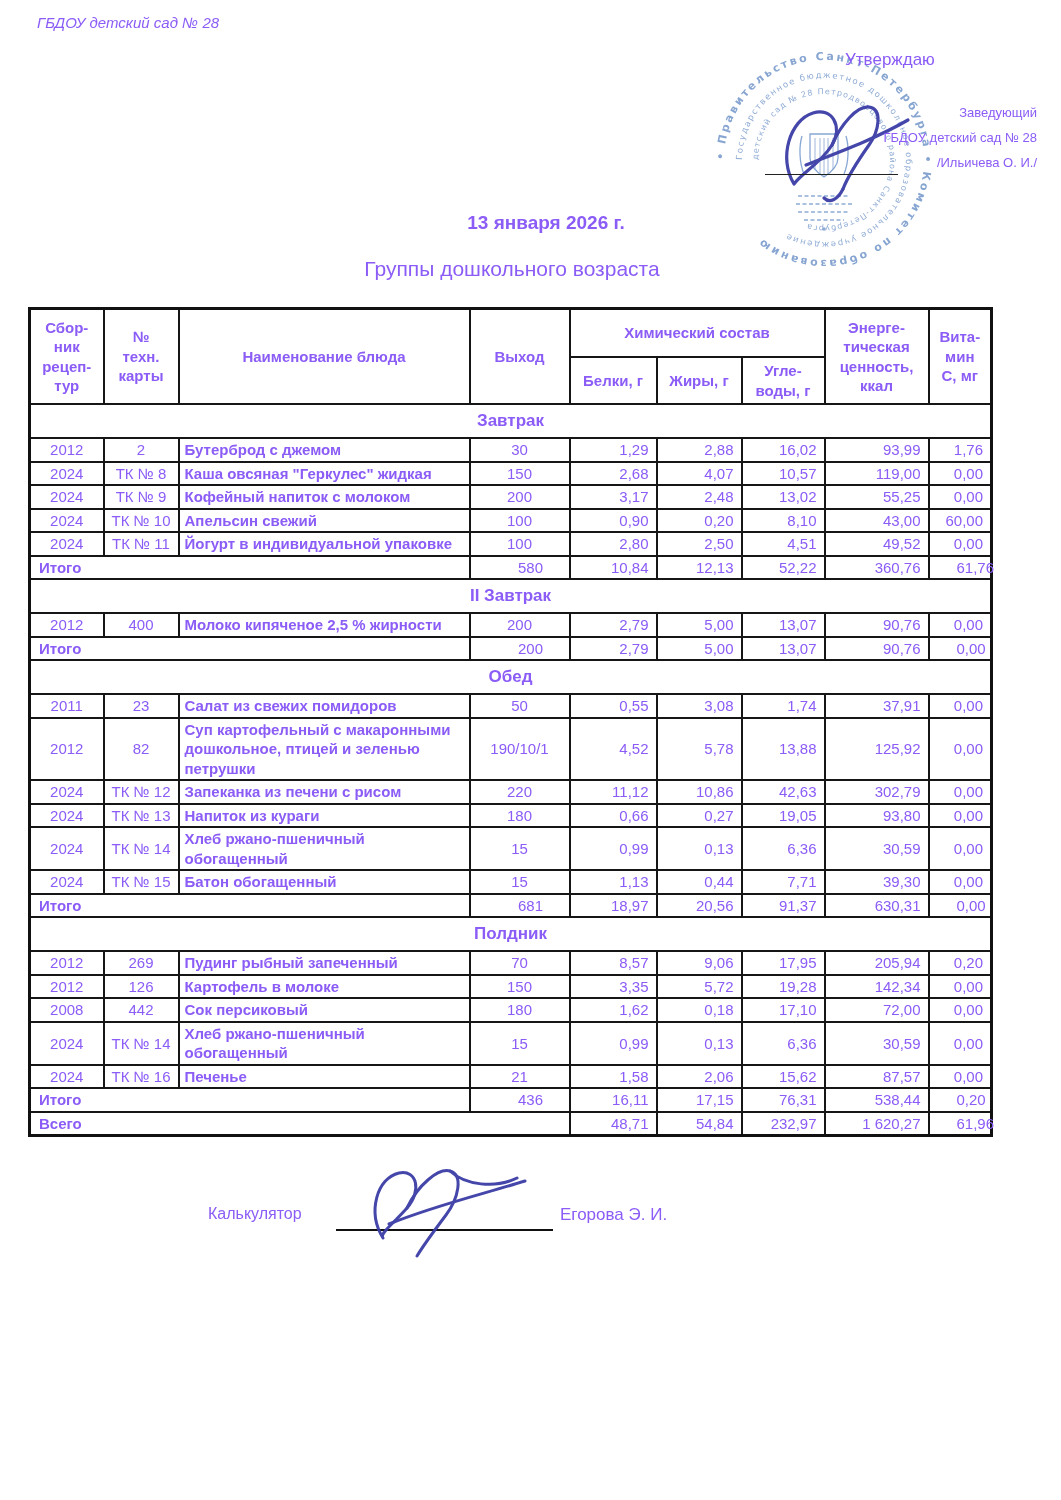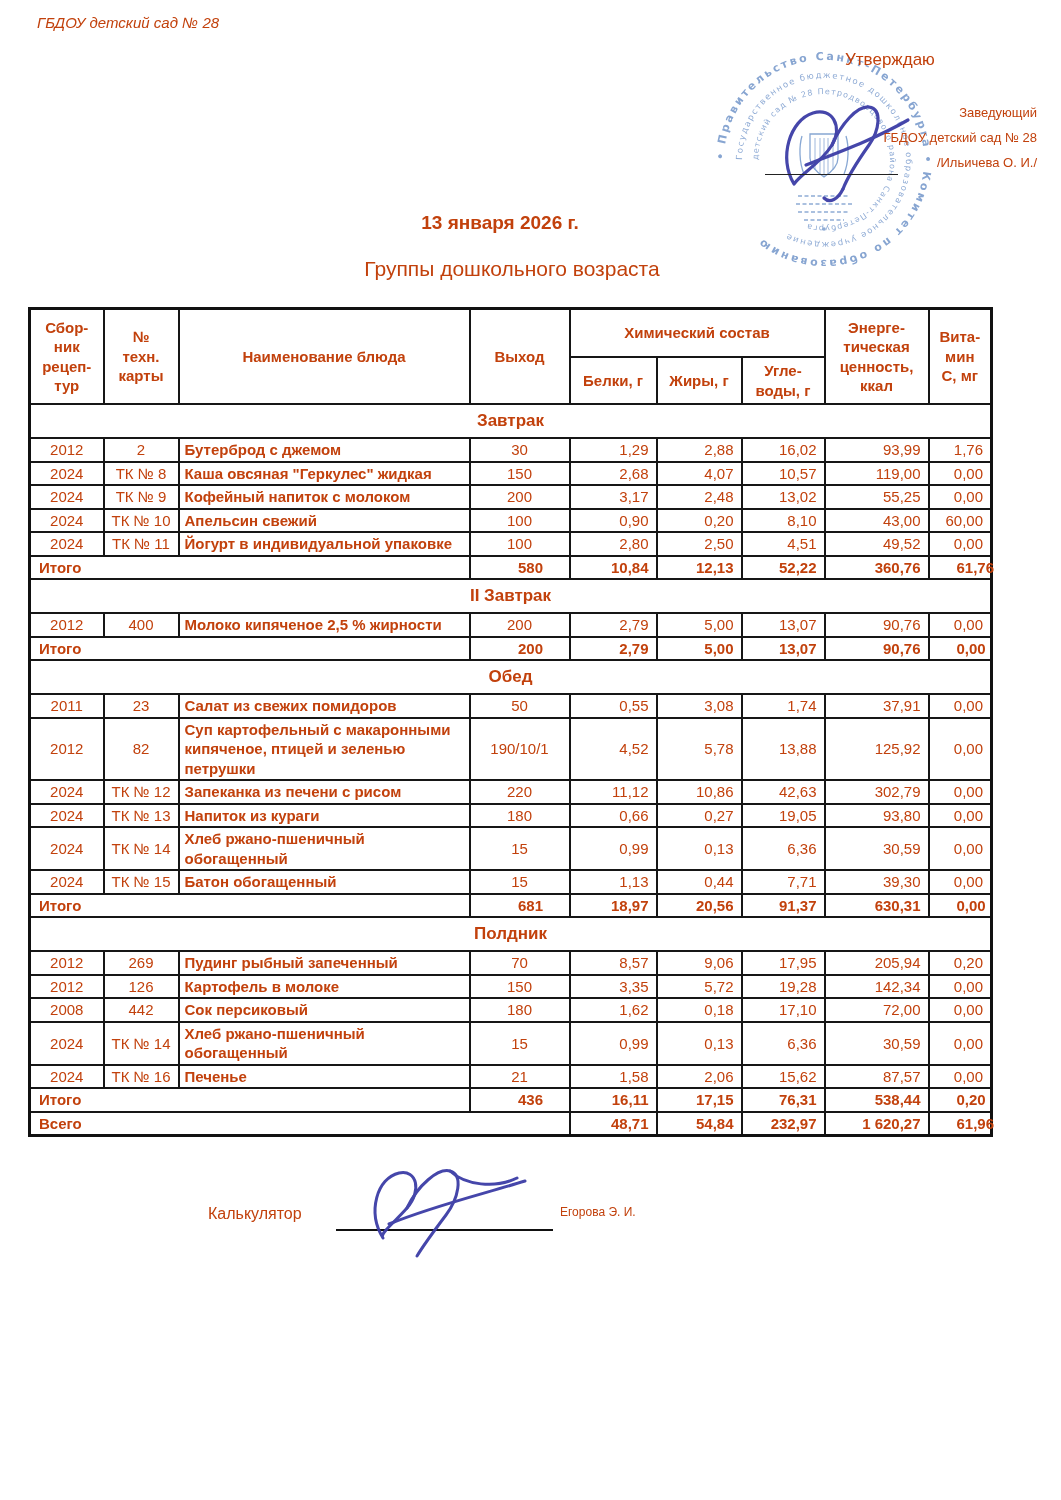--- a/index.html
+++ b/index.html
@@ -1,50 +1,50 @@
 <!DOCTYPE html>
 <html><head>
 <meta charset="utf-8">
 <style>
   html,body{margin:0;padding:0;background:#e8e8e8;}
   .page{position:relative;width:1061px;height:1500px;background:#ffffff;
-        font-family:"Liberation Sans",sans-serif;color:#c2410c;overflow:hidden;margin:0 auto;}
+        font-family:"Liberation Sans",sans-serif;color:#8b5cf6;overflow:hidden;margin:0 auto;}
 
   .org-top{position:absolute;left:37px;top:14px;font-size:15px;font-style:italic;}
 
   .approve-label{position:absolute;left:845px;top:50px;font-size:17px;font-weight:normal;}
   .appr-block{position:absolute;right:24px;top:100px;text-align:right;font-size:13px;line-height:25px;}
   .sign-line{position:absolute;left:765px;top:174px;width:133px;border-top:1.5px solid #222;}
 
   .stamp-wrap{position:absolute;left:710px;top:44px;width:228px;height:232px;}
   .st-outer{font-family:"DejaVu Sans",sans-serif;font-size:11px;font-weight:bold;letter-spacing:2.4px;fill:#7396ca;}
   .st-mid{font-family:"DejaVu Sans",sans-serif;font-size:8.5px;letter-spacing:1.5px;fill:#7c9dce;}
   .st-inner{font-family:"DejaVu Sans",sans-serif;font-size:8px;letter-spacing:1.1px;fill:#7c9dce;}
 
   .doc-title{position:absolute;left:0;top:172px;width:1014px;text-align:center;
              font-family:"Liberation Serif",serif;font-weight:bold;font-size:33px;letter-spacing:2px;}
-  .doc-date{position:absolute;left:0;top:212px;width:1000px;text-align:center;font-size:19px;font-weight:bold;}
+  .doc-date{position:absolute;left:0;top:212px;width:1000px;text-align:center;font-size:19px;font-weight:bold;padding-left:46px;}
   .doc-subtitle{position:absolute;left:0;top:257px;width:1024px;text-align:center;font-size:21px;font-weight:normal;}
 
   .tbl-wrap{position:absolute;left:28px;top:307px;width:860px;}
   table{border-collapse:collapse;width:100%;table-layout:fixed;}
   th,td{border:2px solid #161616;vertical-align:middle;}
   table{border:3px solid #111;}
   th{font-size:15px;font-weight:bold;white-space:pre-line;line-height:1.3;padding:3px 2px;text-align:center;}
   th.chem{height:40px;}
   td{font-size:15px;line-height:1.3;padding:1px 5px;}
   .c-book,.c-card,.c-out{text-align:center;}
   .c-name{text-align:left;white-space:pre-line;font-weight:bold;}
   .c-num{text-align:right;padding-right:7px;}
   .section-cell{text-align:center;font-size:17px;font-weight:bold;padding:5px 2px;}
   .itogo-label{font-weight:bold;text-align:left;padding-left:8px;}
-  .b{font-weight:bold;padding-left:27px;}
+  .b{font-weight:normal;padding-left:27px;}
 
   .footer-label{position:absolute;left:208px;top:1205px;font-size:16px;}
-  .footer-name{position:absolute;left:560px;top:1205px;font-size:12px;text-align:center;}
+  .footer-name{position:absolute;left:560px;top:1205px;font-size:17px;text-align:center;}
   .footer-line{position:absolute;left:336px;top:1229px;width:217px;border-top:2px solid #111;}
   .footer-sign{position:absolute;left:345px;top:1156px;width:200px;height:110px;}
 </style>
 </head>
 <body>
 
 <div class="page">
 
   <div class="org-top">ГБДОУ детский сад № 28</div>
 
@@ -242,21 +242,21 @@
             <td class="c-num">0,55</td>
             <td class="c-num">3,08</td>
             <td class="c-num">1,74</td>
             <td class="c-num">37,91</td>
             <td class="c-num c-vit">0,00</td>
           </tr>
           <tr>
             <td class="c-book">2012</td>
             <td class="c-card">82</td>
             <td class="c-name">Суп картофельный с макаронными
-кипяченое, птицей и зеленью
+дошкольное, птицей и зеленью
 петрушки</td>
             <td class="c-out">190/10/1</td>
             <td class="c-num">4,52</td>
             <td class="c-num">5,78</td>
             <td class="c-num">13,88</td>
             <td class="c-num">125,92</td>
             <td class="c-num c-vit">0,00</td>
           </tr>
           <tr>
             <td class="c-book">2024</td>

